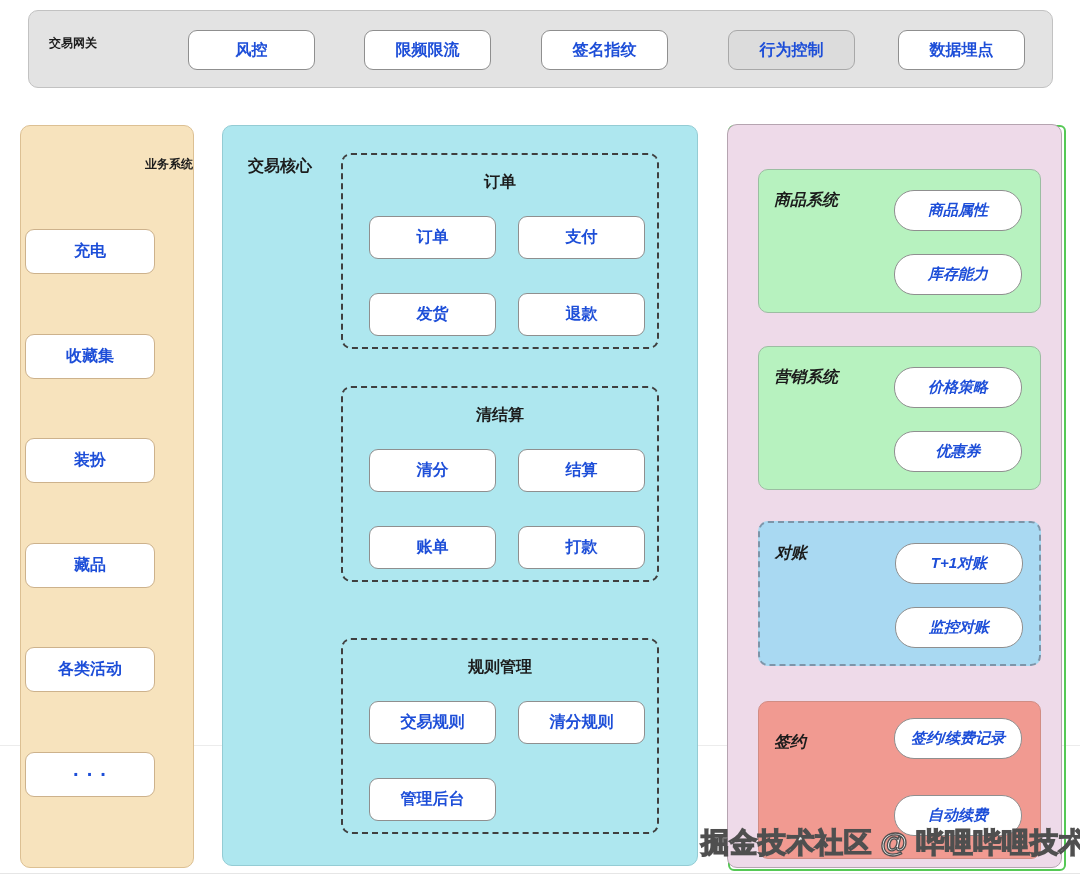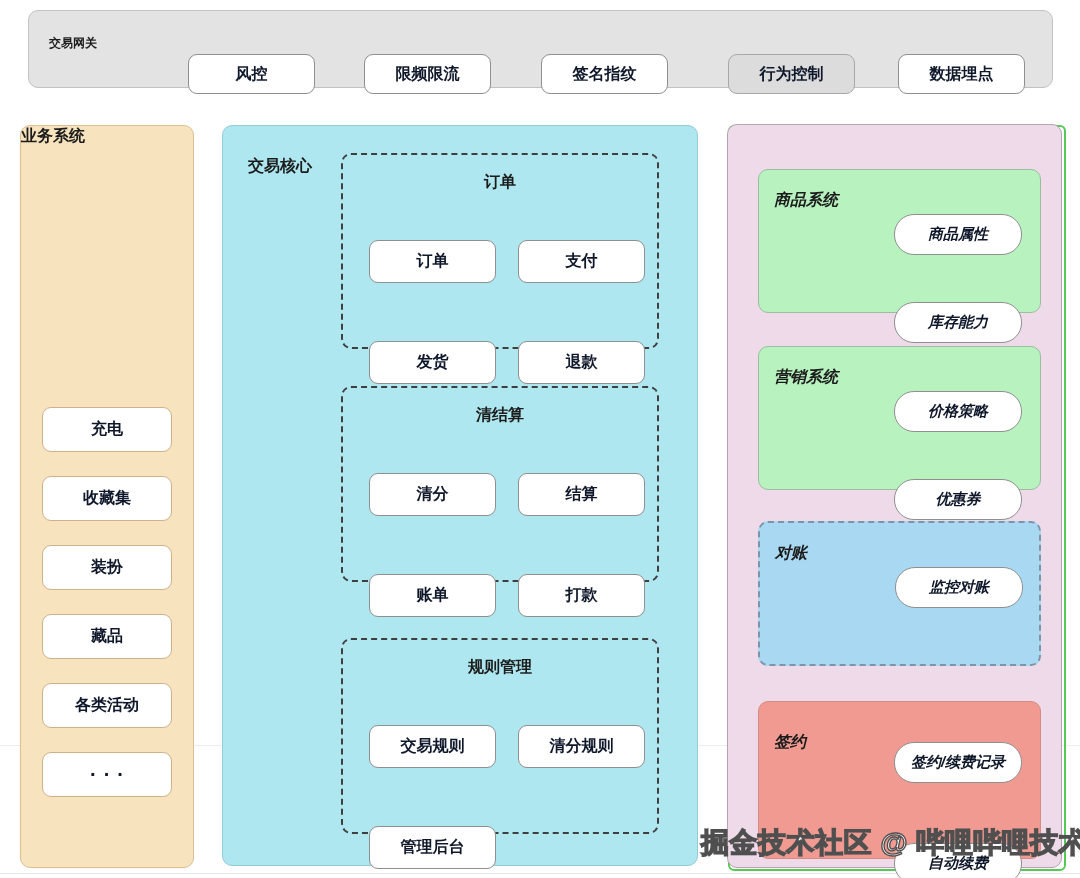--- a/index.html
+++ b/index.html
@@ -10,36 +10,36 @@
   :root{
     --c-gateway:#e3e3e3; --c-biz:#f7e3bd; --c-core:#aee7ef; --c-support:#eedae9;
     --c-outline:#55c855; --c-green:#b7f2bf; --c-blue:#a9d9f2; --c-red:#f19a91;
   }
   .hline{position:absolute;left:0;width:1080px;height:1px;background:#ececec;z-index:0;}
   .hline.l1{top:745px;} .hline.l2{top:873px;background:#e6e6e6;}
 
   .node{
     display:flex;align-items:center;justify-content:center;box-sizing:border-box;
     background:#fff;border:1px solid #8f8f8f;border-radius:9px;
-    font-size:16px;font-weight:bold;color:#0f172a;white-space:nowrap;margin-top:24px;
+    font-size:16px;font-weight:bold;color:#1d4ed8;white-space:nowrap;
   }
 
   
   .gateway{position:absolute;left:28px;top:10px;width:1025px;height:78px;z-index:1;
     background:var(--c-gateway);border:1px solid #c2c2c2;border-radius:10px;box-sizing:border-box;}
   .gateway-label{position:absolute;left:20px;top:24px;font-size:12px;font-weight:bold;}
   .gw-btn{position:absolute;top:19px;width:127px;height:40px;}
   .gw-btn.gray{background:#dcdcdc;border-color:#a8a8a8;}
 
   
   .biz{position:absolute;left:20px;top:125px;width:174px;height:743px;z-index:1;
     background:var(--c-biz);border:1px solid #dcc093;border-radius:10px;box-sizing:border-box;}
-  .biz-title{text-align:left;font-size:16px;font-weight:bold;}
-  .biz-btns{position:absolute;left:21px;top:103px;width:130px;height:568px;
-    display:flex;flex-direction:column;justify-content:flex-end;}
+  .biz-title{text-align:right;margin-top:30px;font-size:12px;font-weight:bold;}
+  .biz-btns{position:absolute;left:4px;top:103px;width:130px;height:568px;
+    display:flex;flex-direction:column;justify-content:space-between;}
   .biz-btn{width:130px;height:45px;border-color:#cdb28c;}
   .biz-btn.dots{letter-spacing:7px;font-size:20px;padding-left:7px;}
 
   
   .core{position:absolute;left:222px;top:125px;width:476px;height:741px;z-index:1;
     background:var(--c-core);border:1px solid #94ccd4;border-radius:10px;box-sizing:border-box;}
   .core-label{position:absolute;left:25px;top:30px;font-size:16px;font-weight:bold;}
   .core-group{position:absolute;left:118px;width:318px;height:196px;box-sizing:border-box;
     border:2px dashed #3f3f3f;border-radius:10px;}
   .core-group:nth-of-type(1){top:27px;}
@@ -150,20 +150,21 @@
       <div class="rgroup green">
         <div class="rgroup-title">营销系统</div>
         <div class="rgroup-btns">
           <div class="node rgroup-btn">价格策略</div>
           <div class="node rgroup-btn">优惠券</div>
         </div>
       </div>
       <div class="rgroup blue">
         <div class="rgroup-title">对账</div>
         <div class="rgroup-btns">
+          <div class="node rgroup-btn">T+1对账</div>
           <div class="node rgroup-btn">监控对账</div>
         </div>
       </div>
       <div class="rgroup red">
         <div class="rgroup-title">签约</div>
         <div class="rgroup-btns">
           <div class="node rgroup-btn">签约/续费记录</div>
           <div class="node rgroup-btn">自动续费</div>
         </div>
       </div>

